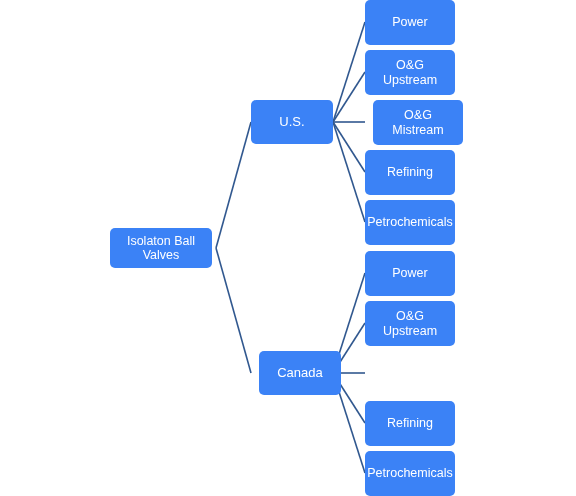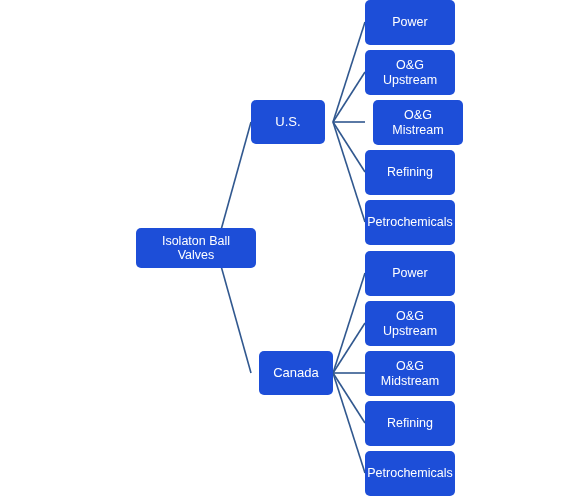--- a/index.html
+++ b/index.html
@@ -21,46 +21,46 @@
     position: absolute;
     left: 0;
     top: 0;
     width: 576px;
     height: 496px;
     pointer-events: none;
   }
   .node {
     position: absolute;
     box-sizing: border-box;
-    background: #1d4ed8;
+    background: #3b82f6;
     border-radius: 5px;
     color: #ffffff;
     display: flex;
     align-items: center;
     justify-content: center;
     text-align: center;
     line-height: 1.15;
     font-size: 13px;
     padding: 2px 4px;
     z-index: 2;
   }
   .node-label {
     display: block;
     white-space: pre-line;
   }
   .node-root {
-    left: 136px;
+    left: 110px;
     top: 228px;
-    width: 120px;
+    width: 102px;
     height: 40px;
     font-size: 12.5px;
     justify-content: center;
   }
   .node-region {
-    width: 74px;
+    width: 82px;
     height: 44px;
     font-size: 13px;
   }
   .node-region-us   { left: 251px; top: 100px; }
   .node-region-ca   { left: 259px; top: 351px; }
   .node-leaf {
     left: 365px;
     width: 90px;
     height: 45px;
     font-size: 12.5px;
@@ -118,24 +118,20 @@
   <div class="node node-leaf" style="top:200px;">
     <span class="node-label">Petrochemicals</span>
   </div>
 
   <div class="node node-leaf" style="top:251px;">
     <span class="node-label">Power</span>
   </div>
   <div class="node node-leaf" style="top:301px;">
     <span class="node-label">O&amp;G Upstream</span>
   </div>
-  <div class="node node-leaf" style="top:351px;">
-    <span class="node-label">O&amp;G
-Midstream</span>
-  </div>
   <div class="node node-leaf" style="top:401px;">
     <span class="node-label">Refining</span>
   </div>
   <div class="node node-leaf" style="top:451px;">
     <span class="node-label">Petrochemicals</span>
   </div>
 
 </div>
 
 </body></html>

